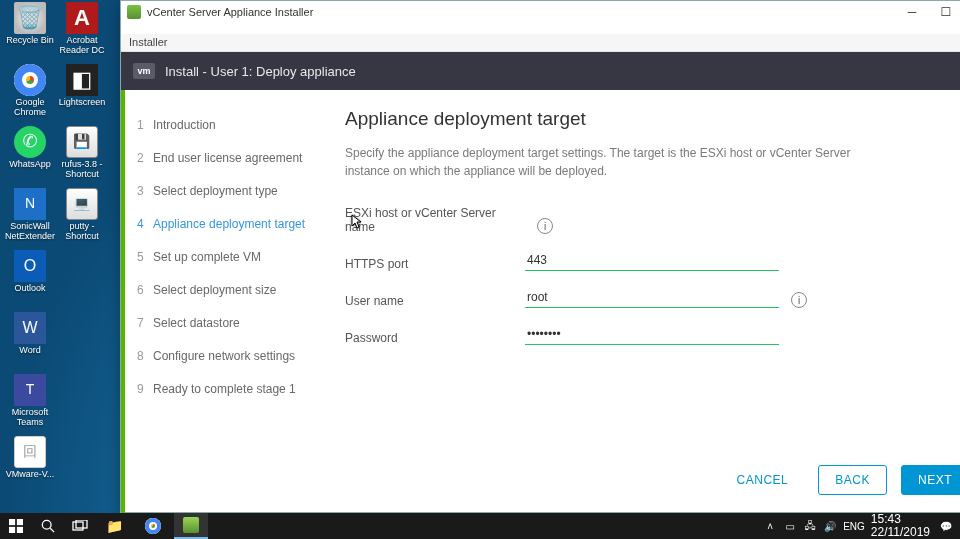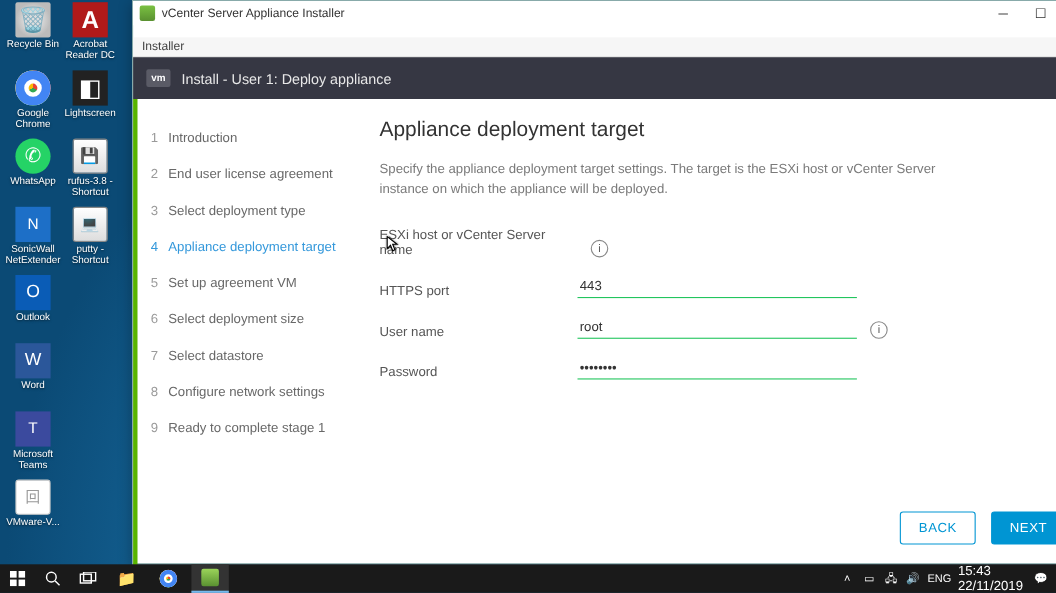--- a/index.html
+++ b/index.html
@@ -161,21 +161,21 @@
         <div class="step">
             <span class="num">3</span>
             <span>Select deployment type</span>
           </div>
         <div class="step active">
             <span class="num">4</span>
             <span>Appliance deployment target</span>
           </div>
         <div class="step">
             <span class="num">5</span>
-            <span>Set up agreement VM</span>
+            <span>Set up complete VM</span>
           </div>
         <div class="step">
             <span class="num">6</span>
             <span>Select deployment size</span>
           </div>
         <div class="step">
             <span class="num">7</span>
             <span>Select datastore</span>
           </div>
         <div class="step">
@@ -204,20 +204,21 @@
           <label>User name</label>
           <input class="field" value="root" style="">
           <div class="info-icon">i</div>
         </div>
         <div class="form-row">
           <label>Password</label>
           <input class="field" value="••••••••" style="">
         </div>
 
         <div class="footer">
+          <div class="btn cancel">CANCEL</div>
           <div class="btn back">BACK</div>
           <div class="btn next">NEXT</div>
         </div>
       </div>
     </div>
 
     <div class="cursor">
       <svg width="14" height="16" viewBox="0 0 14 16">
           <path d="M1 1 L1 12 L4 9 L6 14 L8 13 L6 8 L10 8 Z" fill="#fff" stroke="#000" stroke-width="1"></path>
         </svg>

